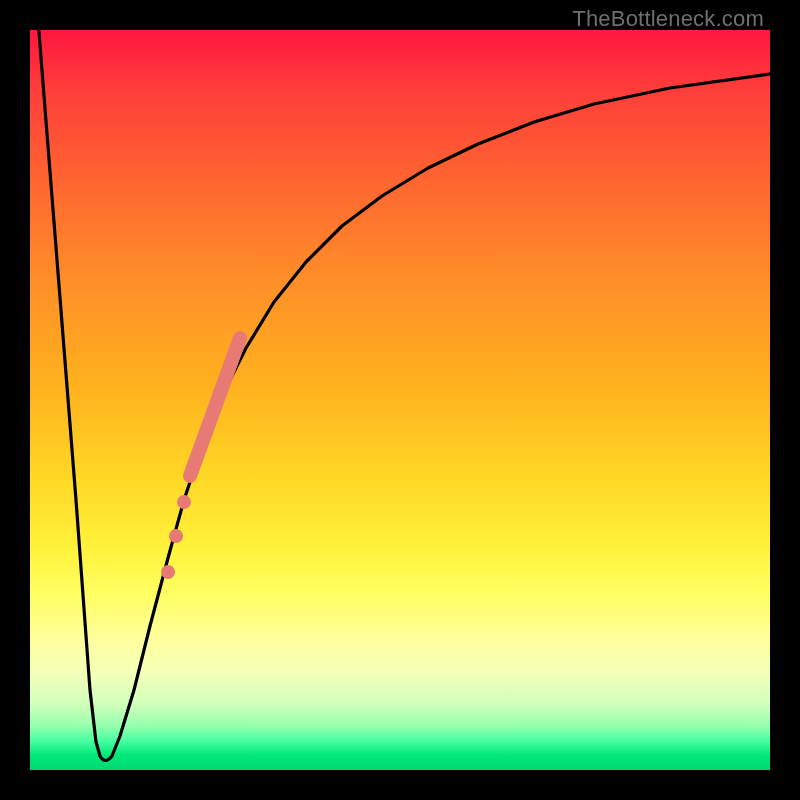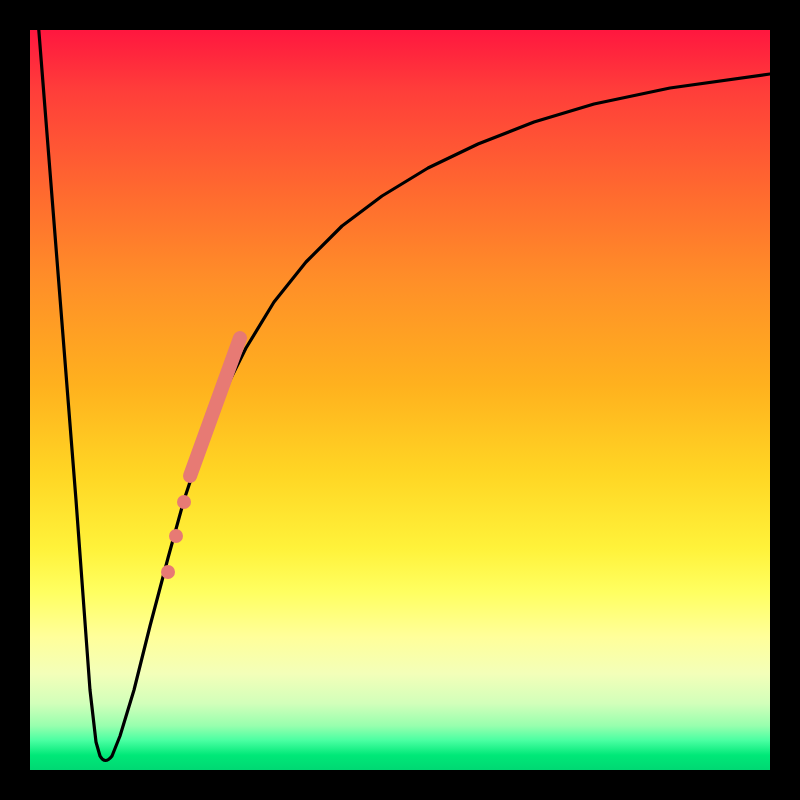--- a/index.html
+++ b/index.html
@@ -62,20 +62,21 @@
     inset: 0;
     width: 740px;
     height: 740px;
   }
 </style>
 </head>
 <body>
 
 <div class="chart-frame">
 
+  <div class="watermark">TheBottleneck.com</div>
 
   <div class="plot-area">
     <div class="gradient-bg"></div>
 
     <svg class="curve" viewBox="0 0 740 740" preserveAspectRatio="none">
 
       <path d="M 8 -10
                L 46 470
                L 60 660
                L 66 712

